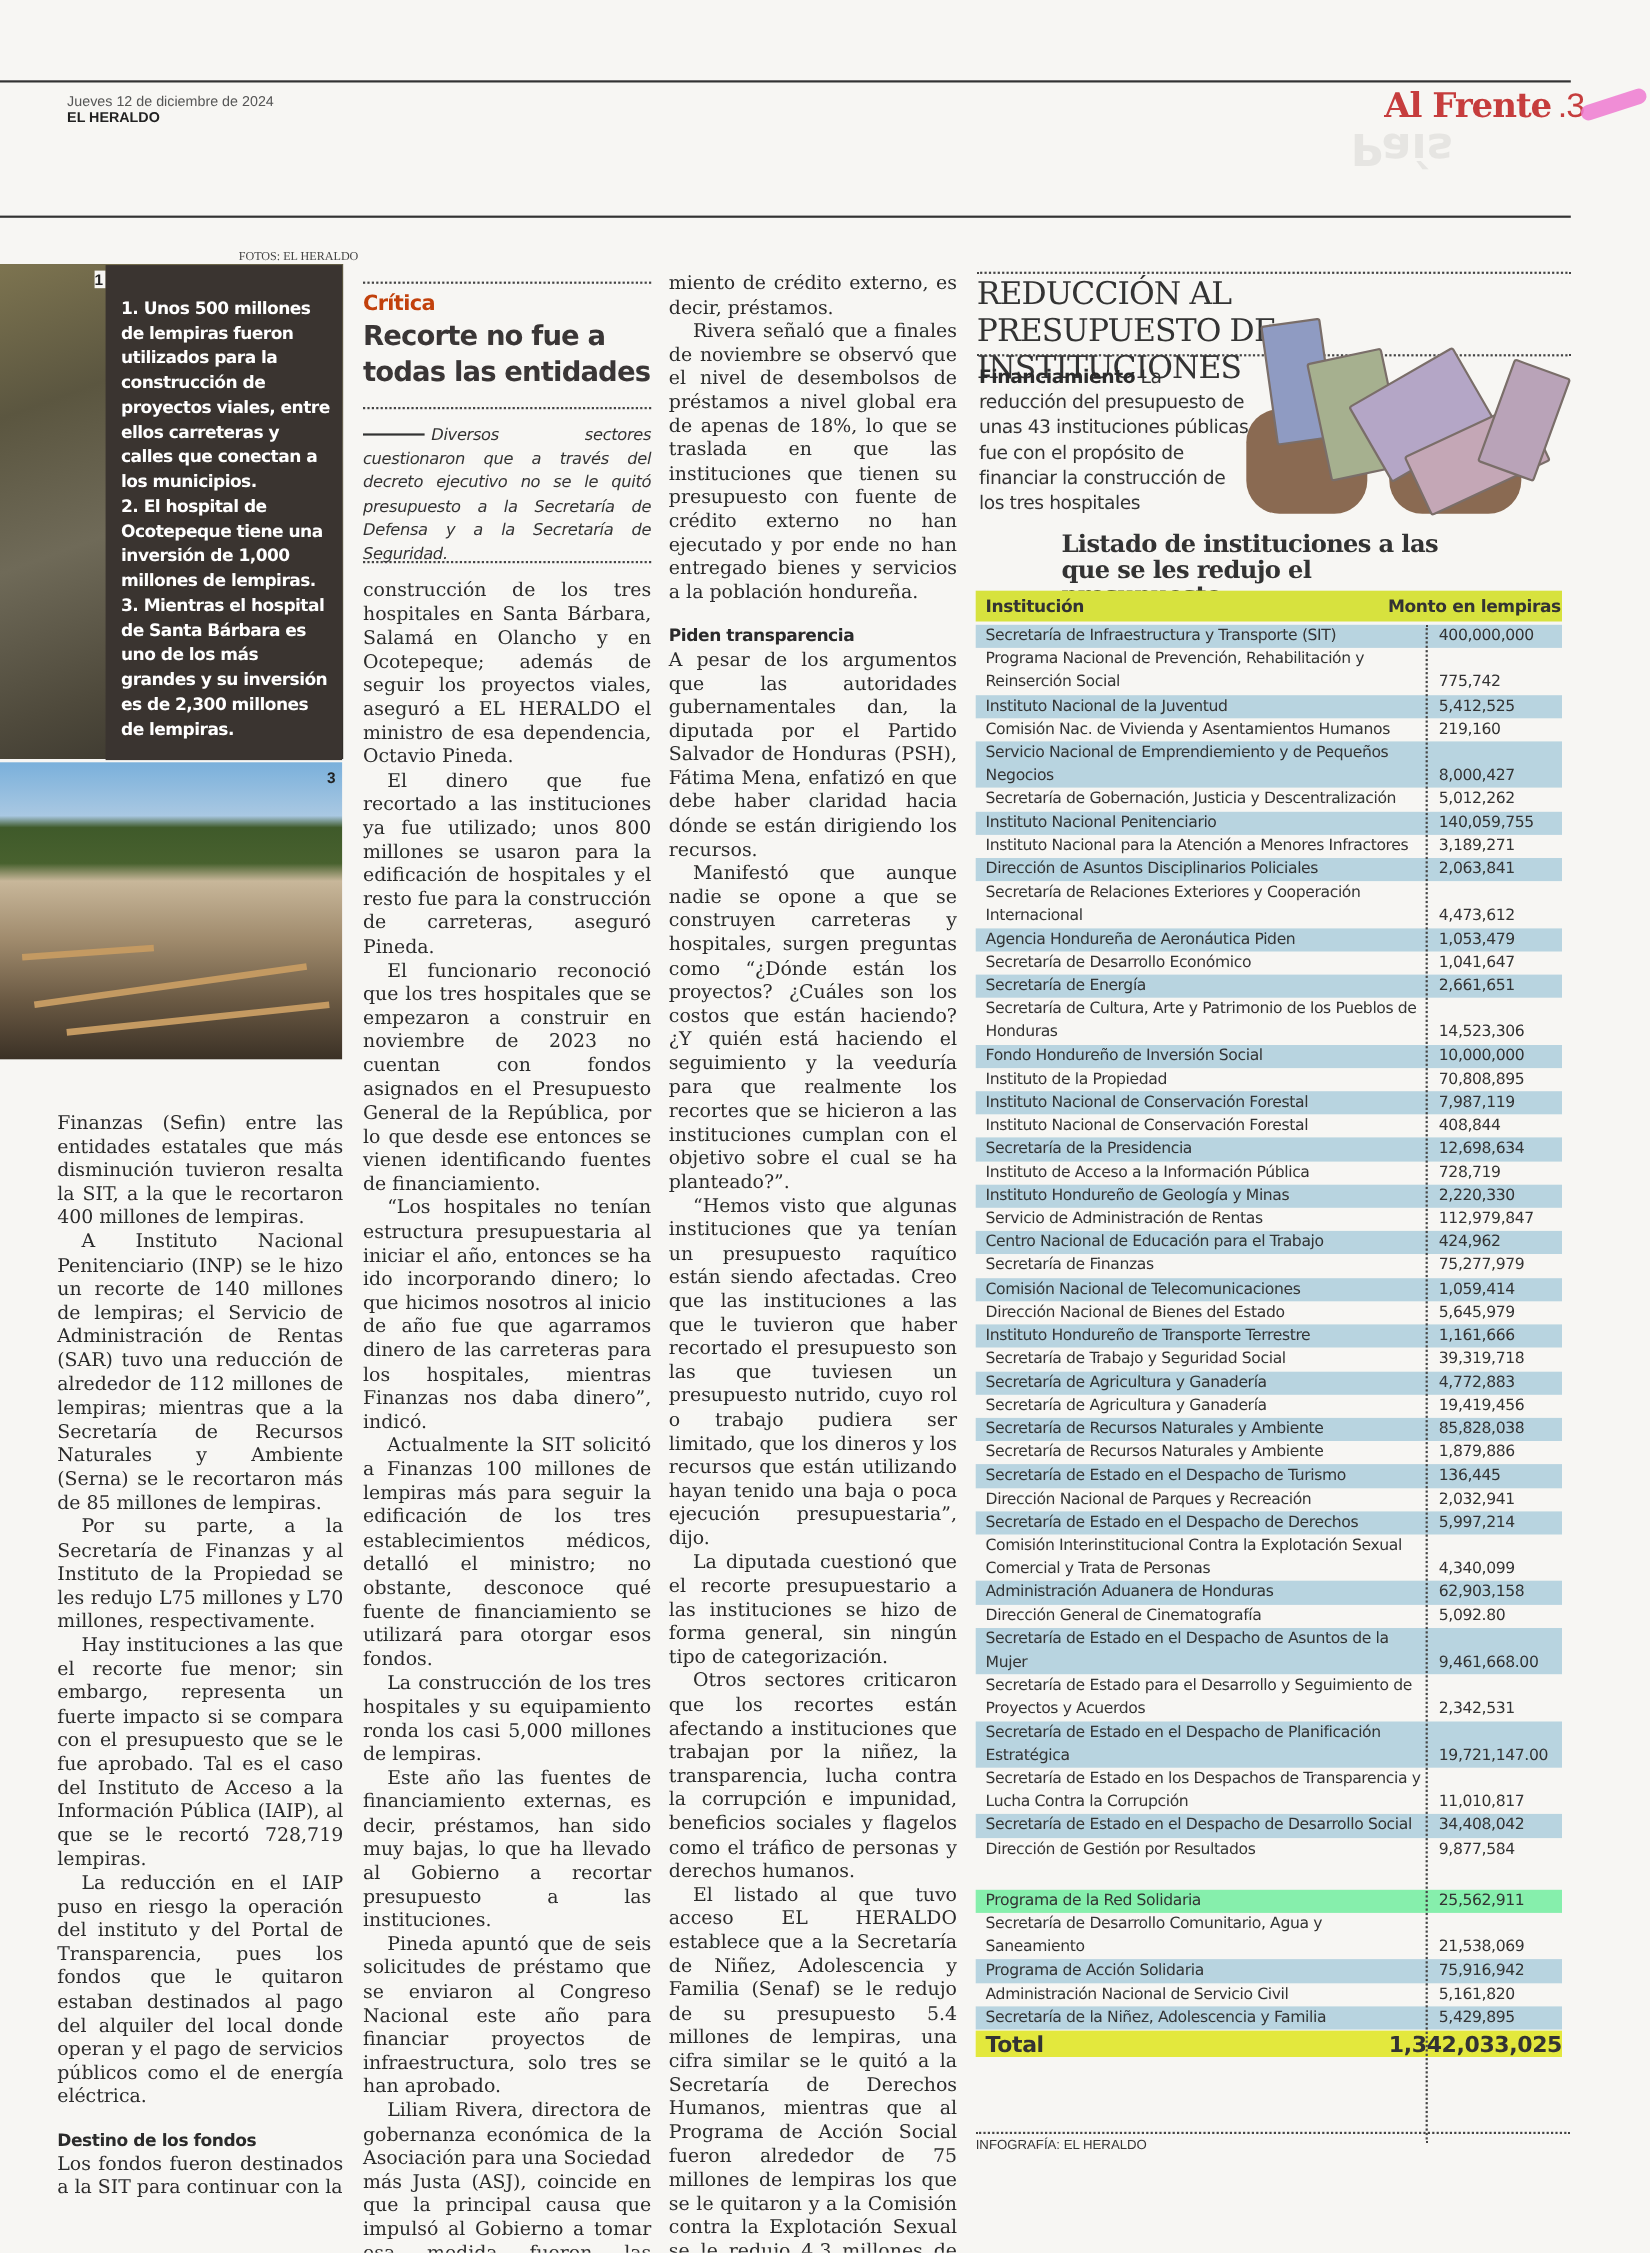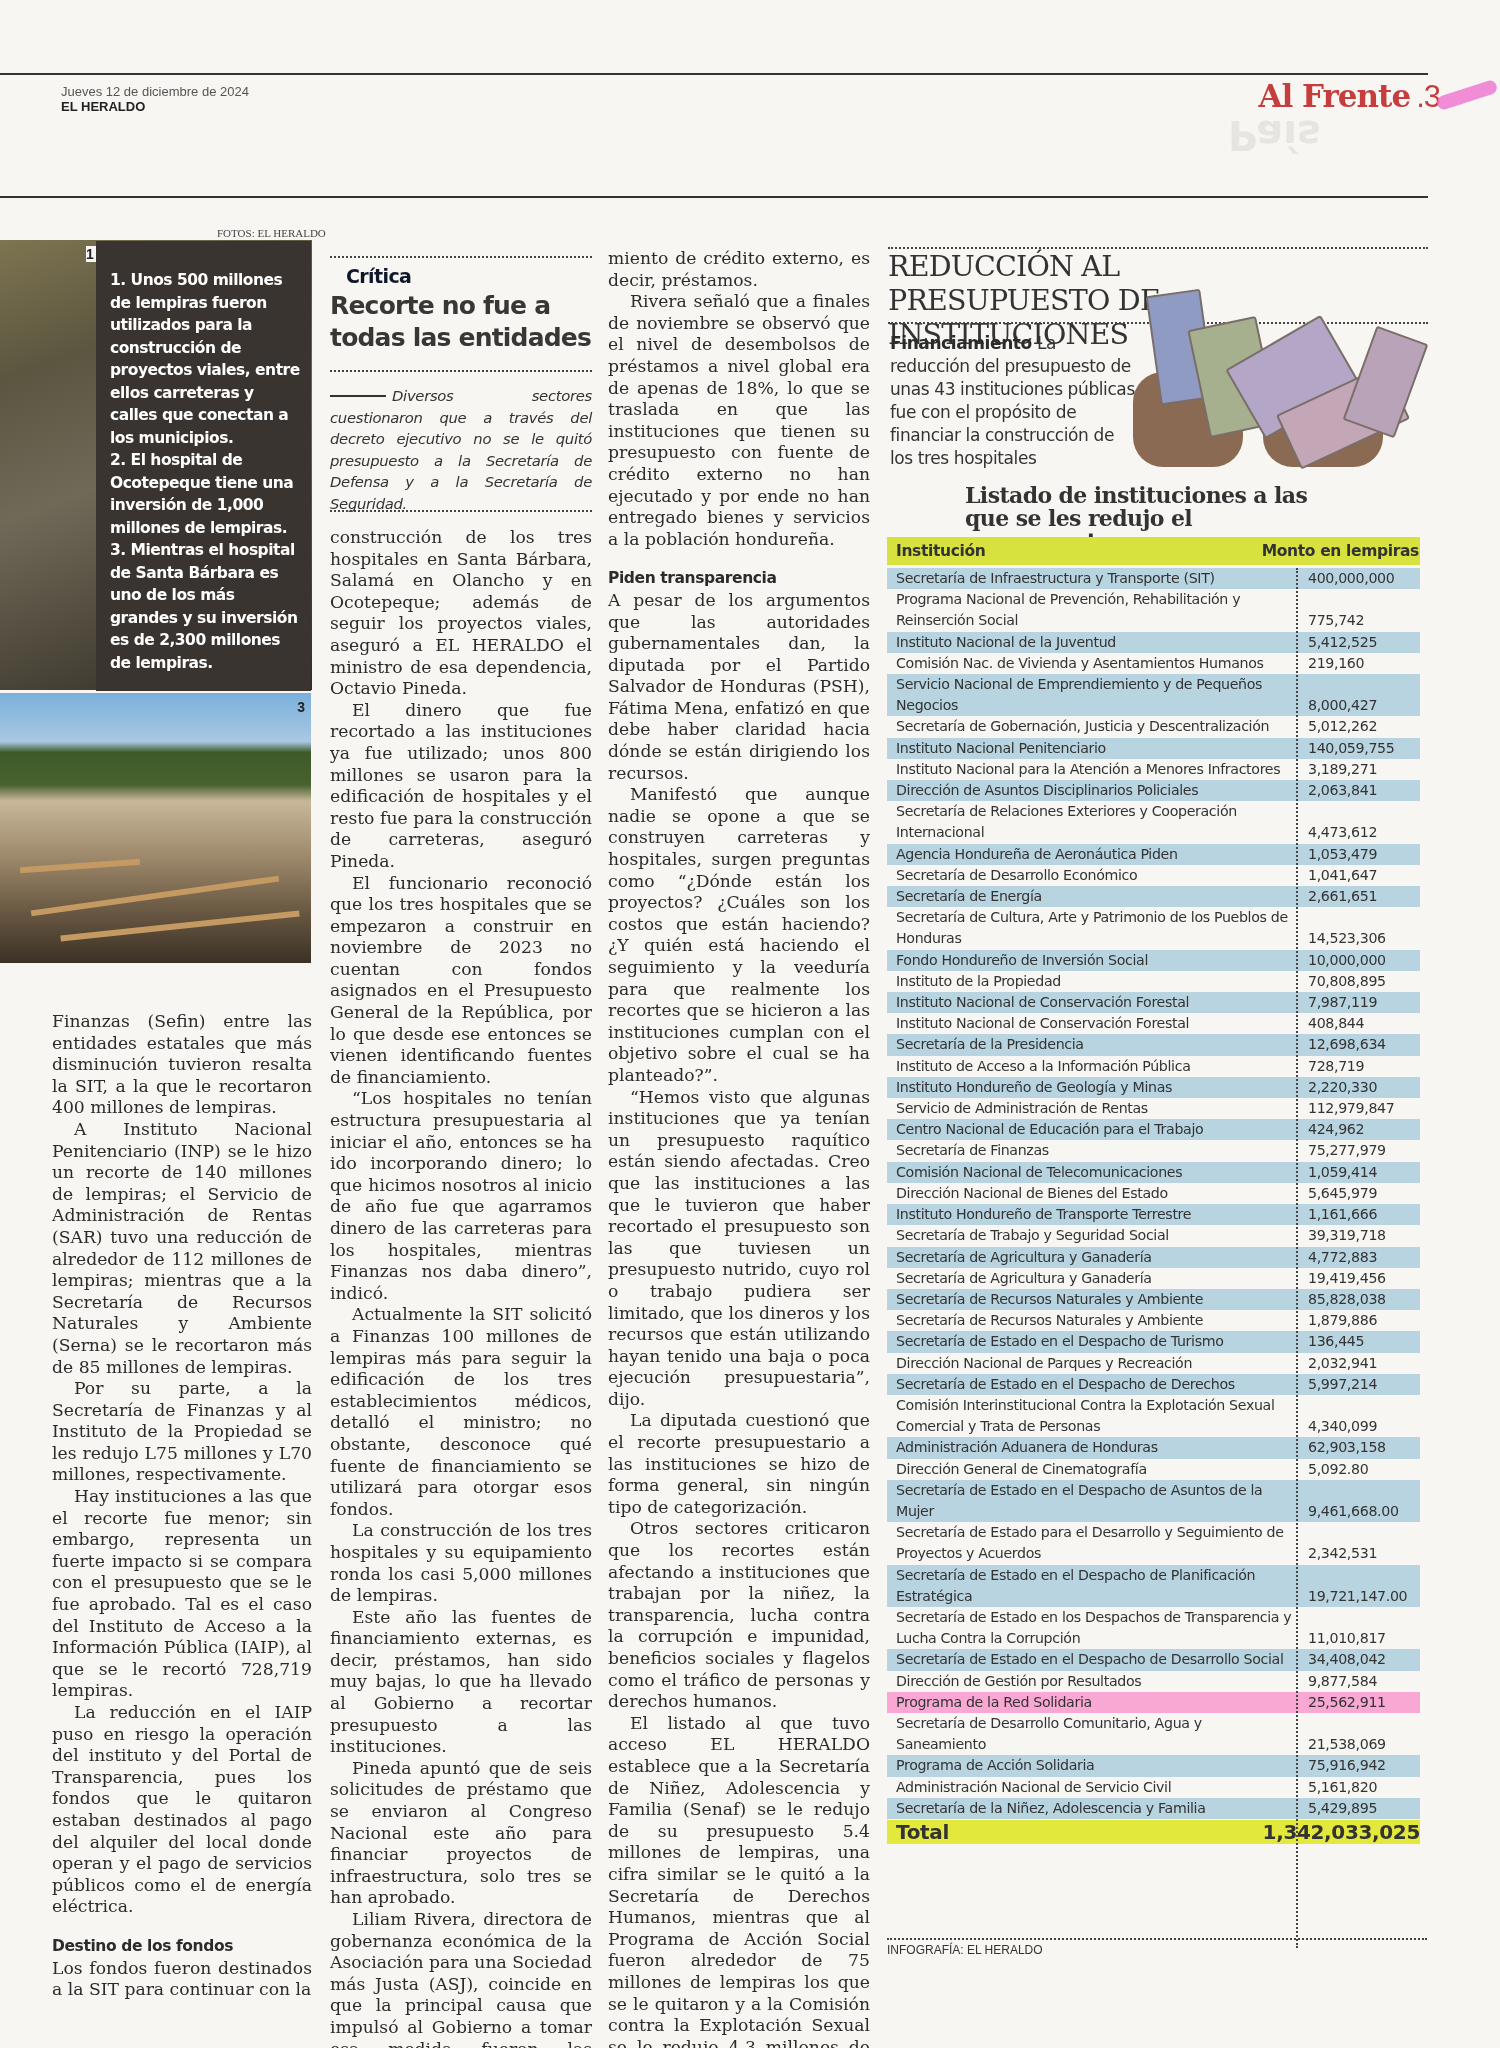--- a/index.html
+++ b/index.html
@@ -22,21 +22,21 @@
     background: linear-gradient(180deg, #7ab0db 0%, #a9c8e2 18%, #3f5a2a 22%, #48612e 34%, #c8b79a 40%, #9f8a6c 60%, #6b5a44 80%, #3b3126 100%); }
   .photo3 .num { position: absolute; right: 6px; top: 6px; font-family: "Liberation Sans", sans-serif; font-weight: bold; font-size: 14px; color: #222; }
   .photo3 .beam { position: absolute; height: 6px; background: #c49a62; }
 
   .col { position: absolute; font-size: 17.2px; line-height: 21.6px; text-align: justify; hyphens: manual; color: #2b2b2b; }
   .col p { text-indent: 22px; }
   .col p.noindent { text-indent: 0; }
   .col h4 { font-family: "DejaVu Sans", sans-serif; font-size: 15.5px; font-weight: bold; text-indent: 0; margin-top: 18px; letter-spacing: -0.4px; }
 
   .dotted { position: absolute; border-top: 2px dotted #444; height: 0; }
-  .kicker { position: absolute; left: 330px; top: 265px; font-family: "DejaVu Sans", sans-serif; font-weight: bold; font-size: 19px; color: #0f172a; letter-spacing: -0.6px; margin-left: 16px; }
+  .kicker { position: absolute; left: 330px; top: 265px; font-family: "DejaVu Sans", sans-serif; font-weight: bold; font-size: 19px; color: #c2410c; letter-spacing: -0.6px; }
   .headline { position: absolute; left: 330px; top: 290px; width: 270px; font-family: "DejaVu Sans", sans-serif; font-weight: bold; font-size: 25px; line-height: 32px; color: #3a3636; letter-spacing: -0.8px; }
   .deck { position: absolute; left: 330px; top: 385px; width: 262px; font-family: "DejaVu Sans", sans-serif; font-style: italic; font-size: 14.8px; line-height: 21.6px; color: #333; text-align: justify; letter-spacing: -0.3px; }
   .deck .lead-line { display: inline-block; width: 56px; border-bottom: 2px solid #333; margin-right: 6px; vertical-align: 4px; }
 
   .info-title { position: absolute; left: 888px; top: 250px; width: 420px; font-family: "DejaVu Serif", serif; font-weight: normal; font-size: 28.5px; line-height: 34px; color: #333; letter-spacing: -0.8px; }
   .money-img { position: absolute; left: 1113px; top: 292px; width: 350px; height: 180px; }
   .money-note { position: absolute; border: 2px solid #7a6e69; border-radius: 3px; }
   .money-hand { position: absolute; background: #8a6a52; border-radius: 30px; }
   .info-desc { position: absolute; left: 890px; top: 332px; width: 245px; font-family: "DejaVu Sans", sans-serif; font-size: 17px; line-height: 23px; color: #333; letter-spacing: -0.4px; }
   .info-desc b { color: #2b2b2b; }
@@ -311,21 +311,21 @@
         <span class="amt">11,010,817</span>
       </div>
       <div class="trow shade" style="background: rgb(184, 212, 224);">
         <span class="name">Secretaría de Estado en el Despacho de Desarrollo Social</span>
         <span class="amt">34,408,042</span>
       </div>
       <div class="trow">
         <span class="name">Dirección de Gestión por Resultados</span>
         <span class="amt">9,877,584</span>
       </div>
-      <div class="trow shade" style="background: #f9a8d4;">
+      <div class="trow shade" style="background: #86efac; margin-top: 26px;">
         <span class="name">Programa de la Red Solidaria</span>
         <span class="amt">25,562,911</span>
       </div>
       <div class="trow">
         <span class="name">Secretaría de Desarrollo Comunitario, Agua y Saneamiento</span>
         <span class="amt">21,538,069</span>
       </div>
       <div class="trow shade" style="background: rgb(184, 212, 224);">
         <span class="name">Programa de Acción Solidaria</span>
         <span class="amt">75,916,942</span>

